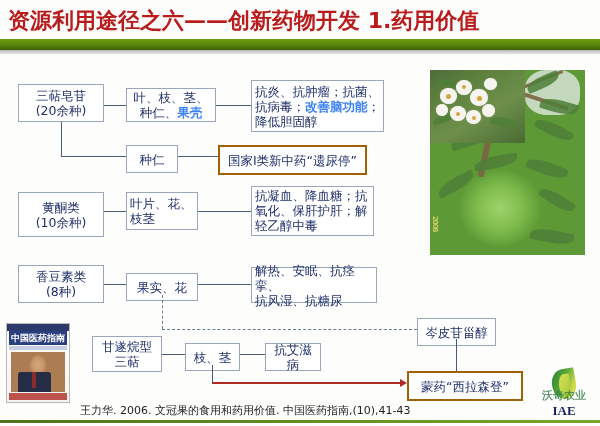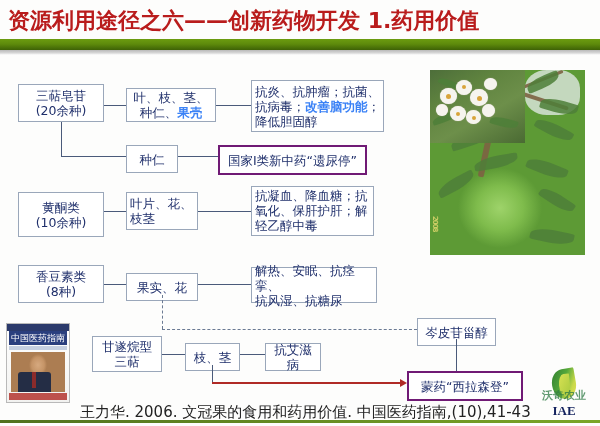--- a/index.html
+++ b/index.html
@@ -42,21 +42,21 @@
     font-size:12.5px;
     line-height:15px;
     display:flex;
     align-items:center;
     justify-content:center;
     text-align:center;
     padding:13px 3px;
   }
   .box.left-align{ text-align:left;justify-content:flex-start;}
   .box.red{
-    border:2px solid #701a75;
+    border:2px solid #a16207;
     color:#1f2f6b;
   }
   .box span.hl{ color:#3b82f6;font-weight:bold;}
   .box .t{display:block;width:100%;}
 
   
   .line{position:absolute;background:#4a5a7a;}
   .hline{height:1px;}
   .vline{width:1px;}
   .dash-h{
@@ -104,21 +104,21 @@
   
   .mag{
     position:absolute;left:6px;top:323px;width:62px;height:78px;
     border:1px solid #b9b9b9;
     background:linear-gradient(to bottom,#ffffff 0%,#f2f2f0 100%);
     overflow:hidden;
   }
   .mag-top{position:absolute;left:0;top:0;width:100%;height:7px;background:#2b3a6b;}
   .mag-title{
     position:absolute;left:2px;top:7px;width:58px;height:14px;
-    background:#2a3f7e;color:#ffffff;font-size:9px;font-weight:normal;
+    background:#2a3f7e;color:#ffffff;font-size:9px;font-weight:bold;
     display:flex;align-items:center;justify-content:center;letter-spacing:0px;
   }
   .mag-strip{position:absolute;left:2px;top:22px;width:58px;height:4px;background:#c5cfe0;}
   .mag-photo{
     position:absolute;left:4px;top:28px;width:54px;height:40px;
     background:
       radial-gradient(ellipse 9px 11px at 27px 13px,#d6a97f 0%,#c59467 70%,#ac7d52 100%),
       linear-gradient(to bottom,#cfd8cf 0%,#b6c3b4 40%,#2c3550 55%,#26304a 100%);
   }
   .mag-suit{position:absolute;left:11px;top:48px;width:33px;height:20px;background:#242d45;border-radius:3px 3px 0 0;}
@@ -148,21 +148,21 @@
   .flame2{
     position:absolute;left:23px;top:5px;width:11px;height:22px;
     background:linear-gradient(120deg,#d9e253 0%,#a8c93e 100%);
     border-radius:50% 4% 50% 50%;
     transform:rotate(-6deg);
   }
 
   
   .cite{
     position:absolute;left:80px;top:403px;width:420px;
-    font-size:15px;color:#222222;white-space:nowrap;
+    font-size:11px;color:#222222;white-space:nowrap;
   }
   .cite-rule{
     position:absolute;left:0;top:420px;width:600px;height:3px;
     background:linear-gradient(to right,#3e6206,#6c9c10);
     opacity:.9;
   }
   .smallmark{
     position:absolute;left:70px;top:393px;width:32px;height:26px;
     font-size:6px;color:#6b7f8e;
   }

